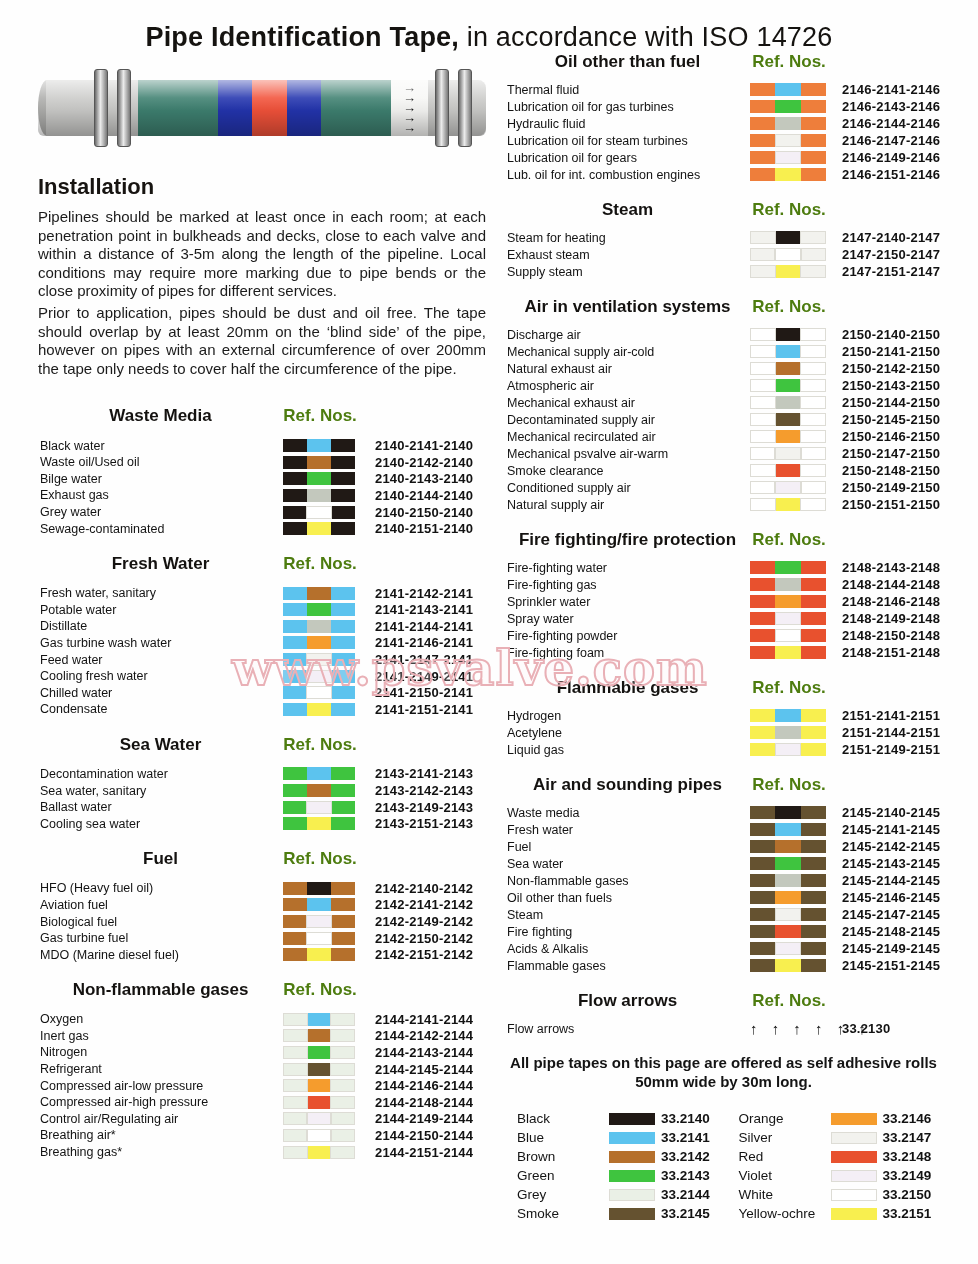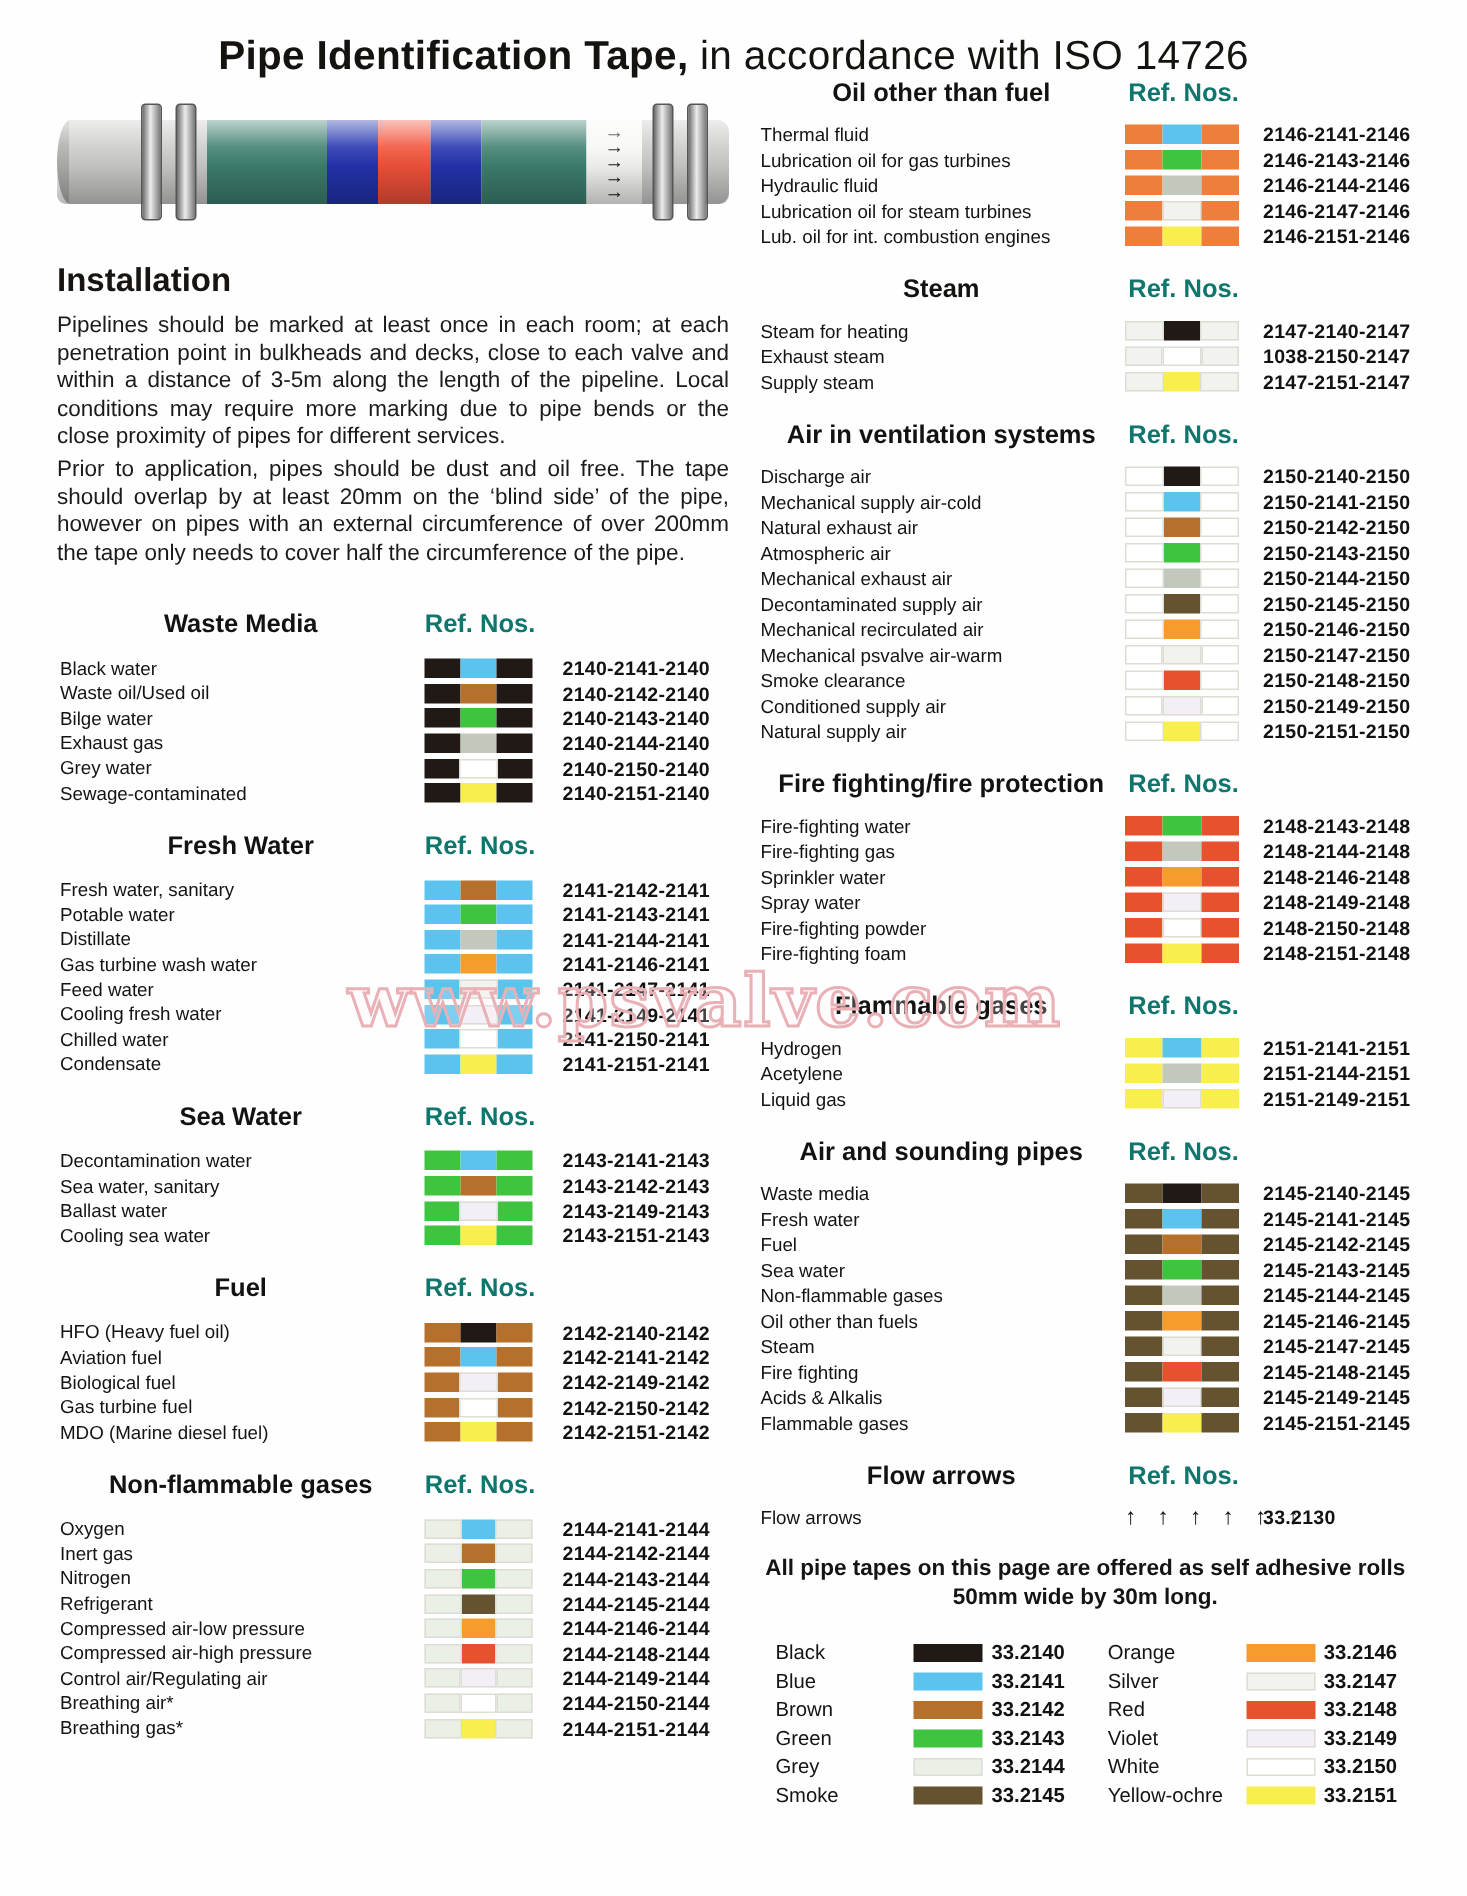--- a/index.html
+++ b/index.html
@@ -31,21 +31,21 @@
   .para { margin-top:8px; font-size:15px; line-height:18.6px; text-align:justify; color:#1b1b1b; }
   .para + .para { margin-top:3px; }
 
   
   #left-sections { margin-top:28px; }
   .tsec + .tsec { margin-top:17px; }
   .right-col .tsec + .tsec { }
   .shead { display:grid; grid-template-columns:245px 74px 1fr; align-items:end; margin-bottom:11px; }
   .right-col .shead { grid-template-columns:245px 78px 1fr; margin-bottom:9px; }
   .shead .st { grid-column:1; text-align:center; font-size:17px; font-weight:bold; color:#141210; }
-  .shead .rh { text-align:center; font-size:17px; font-weight:bold; color:#0f766e; }
+  .shead .rh { text-align:center; font-size:17px; font-weight:bold; color:#4d7c0f; }
   .trow { display:grid; grid-template-columns:245px 74px 1fr; align-items:center; }
   .left-col .trow { height:16.6px; }
   .right-col .trow { grid-template-columns:245px 78px 1fr; height:17px; }
   .tlabel { font-size:12.5px; color:#131313; padding-left:2px; white-space:nowrap; }
   .swatch { display:flex; width:72px; height:13px; }
   .right-col .swatch { width:76px; }
   .swatch i { flex:1; display:block; height:100%; }
   .swatch i.pale { border:1px solid #dddcd5; }
   .tref { font-size:13px; font-weight:600; color:#121212; padding-left:18px; letter-spacing:0.2px; white-space:nowrap; }
   .right-col .tref { padding-left:14px; }
@@ -460,20 +460,29 @@
           <div class="trow">
             <span class="tlabel">Lubrication oil for steam turbines</span>
             <span class="swatch">
               <i style="background: rgb(238, 126, 59);"></i>
               <i class="pale" style="background: rgb(242, 242, 238);"></i>
               <i style="background: rgb(238, 126, 59);"></i>
             </span>
             <span class="tref">2146-2147-2146</span>
           </div>
           <div class="trow">
+            <span class="tlabel">Lubrication oil for gears</span>
+            <span class="swatch">
+              <i style="background: rgb(238, 126, 59);"></i>
+              <i class="pale" style="background: rgb(244, 239, 246);"></i>
+              <i style="background: rgb(238, 126, 59);"></i>
+            </span>
+            <span class="tref">2146-2149-2146</span>
+          </div>
+          <div class="trow">
             <span class="tlabel">Lub. oil for int. combustion engines</span>
             <span class="swatch">
               <i style="background: rgb(238, 126, 59);"></i>
               <i style="background: rgb(248, 239, 79);"></i>
               <i style="background: rgb(238, 126, 59);"></i>
             </span>
             <span class="tref">2146-2151-2146</span>
           </div>
         </section>
         <section class="tsec">
@@ -490,21 +499,21 @@
             </span>
             <span class="tref">2147-2140-2147</span>
           </div>
           <div class="trow">
             <span class="tlabel">Exhaust steam</span>
             <span class="swatch">
               <i class="pale" style="background: rgb(242, 242, 238);"></i>
               <i class="pale" style="background: rgb(255, 255, 255);"></i>
               <i class="pale" style="background: rgb(242, 242, 238);"></i>
             </span>
-            <span class="tref">1038-2150-2147</span>
+            <span class="tref">2147-2150-2147</span>
           </div>
           <div class="trow">
             <span class="tlabel">Supply steam</span>
             <span class="swatch">
               <i class="pale" style="background: rgb(242, 242, 238);"></i>
               <i style="background: rgb(248, 239, 79);"></i>
               <i class="pale" style="background: rgb(242, 242, 238);"></i>
             </span>
             <span class="tref">2147-2151-2147</span>
           </div>

